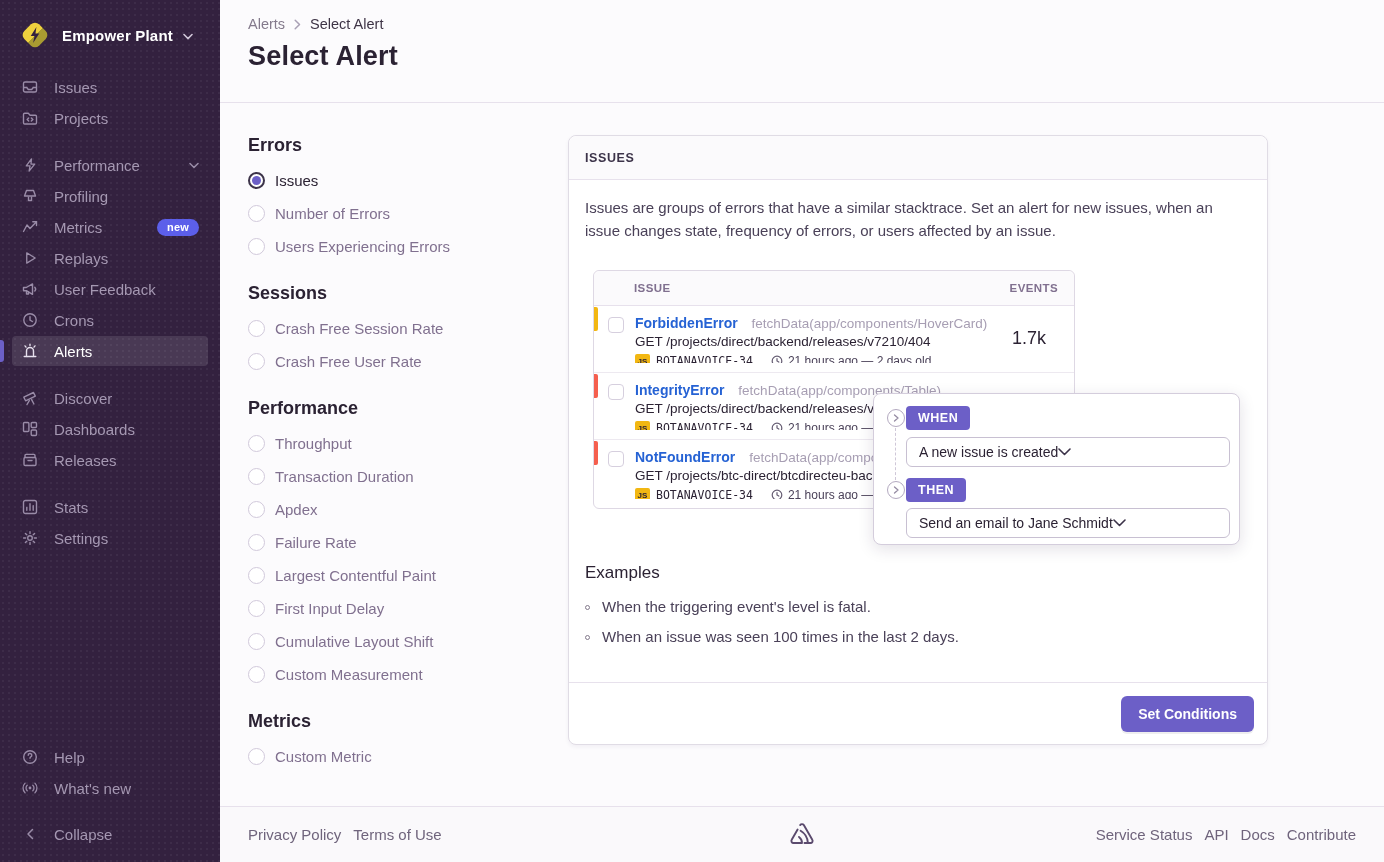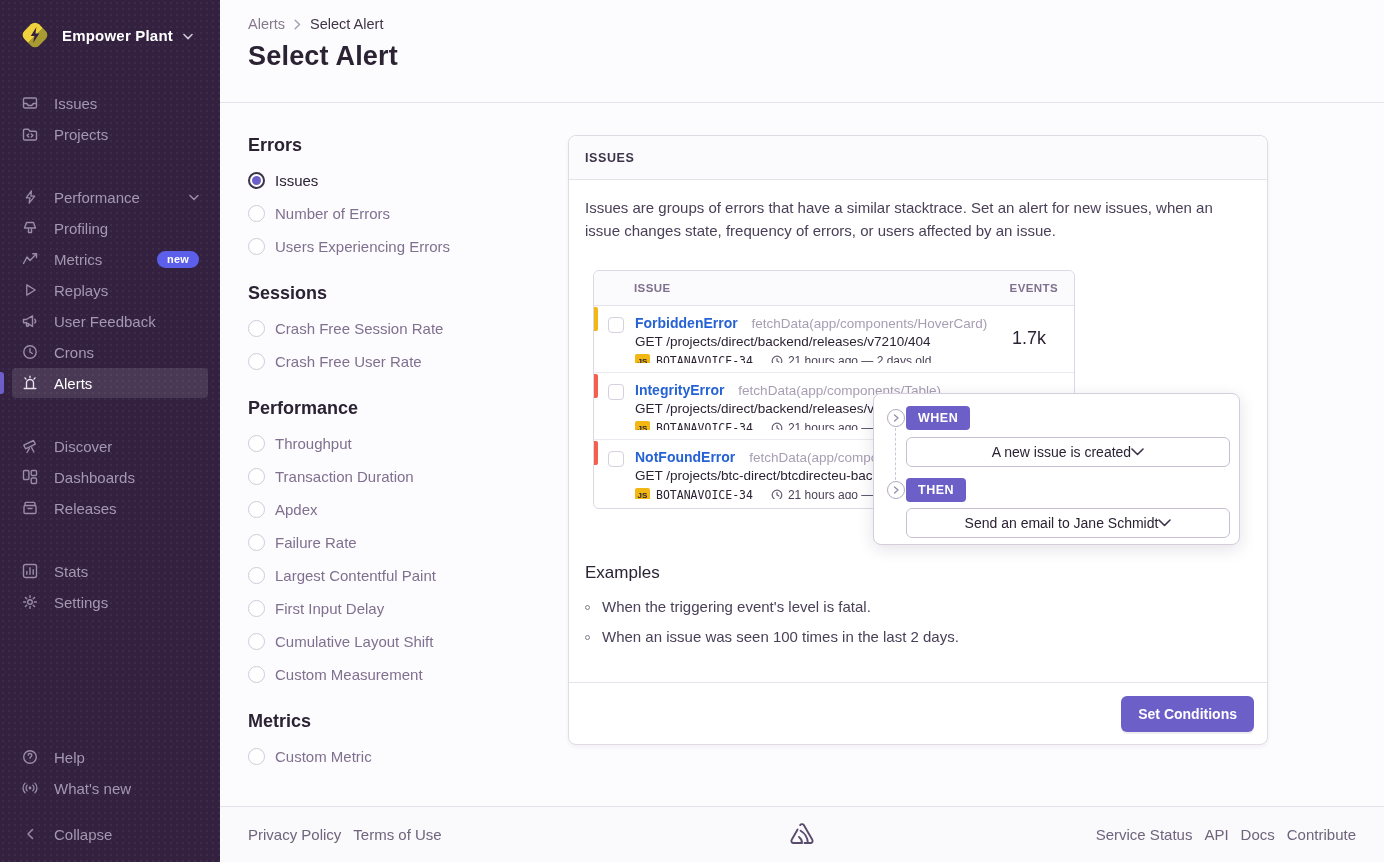--- a/index.html
+++ b/index.html
@@ -1,21 +1,21 @@
 <!DOCTYPE html>
 <html><head>
 <meta charset="utf-8">
 <style>
   * { margin:0; padding:0; box-sizing:border-box; }
   html,body { width:1384px; height:862px; overflow:hidden; }
   body { font-family:"Liberation Sans", sans-serif; background:#FCFBFD; position:relative; }
   .app { display:flex; width:100%; height:100%; }
 
   
-  .sidebar { width:220px; flex-shrink:0; background:#33213F; color:#A598B2; display:flex; flex-direction:column; padding:14px 12px 12px; position:relative; z-index:5;gap:16px; }
+  .sidebar { width:220px; flex-shrink:0; background:#33213F; color:#A598B2; display:flex; flex-direction:column; padding:14px 12px 12px; position:relative; z-index:5; }
   .sidebar::before { content:""; position:absolute; inset:0; background-image:radial-gradient(rgba(255,255,255,0.05) 1px, transparent 1.3px); background-size:6px 6px; pointer-events:none; }
   .org-row { display:flex; align-items:center; gap:10px; padding:4px 6px 14px; position:relative; cursor:pointer; }
   .org-name { color:#FFFFFF; font-weight:700; font-size:15px; letter-spacing:.2px; }
   .org-chevron { display:flex; margin-top:2px; }
   .nav-group { margin-top:16px; }
   .nav-group.first { margin-top:6px; }
   .nav-item { display:flex; align-items:center; gap:15px; height:30px; margin-bottom:1px; padding:0 9px; border-radius:4px; font-size:15px; color:#A598B2; cursor:pointer; position:relative; }
   .nav-item .lbl { white-space:nowrap; }
   .nav-item.active { background:rgba(255,255,255,0.11); color:#FFFFFF; }
   .nav-item.active .nav-ic { color:#E8E2EF; }
@@ -77,21 +77,21 @@
   .panel-footer { position:absolute; left:0; right:0; bottom:0; height:62px; border-top:1px solid #E7E1EC; display:flex; align-items:center; justify-content:flex-end; padding-right:13px; }
   .btn-primary { background:#6C5FC7; color:#fff; border:none; border-radius:6px; font-family:"Liberation Sans",sans-serif; font-size:14px; font-weight:700; padding:10px 17px; cursor:pointer; box-shadow:0 2px 0 rgba(43,34,51,0.08); }
 
   
   .rule-popup { position:absolute; left:873px; top:393px; width:367px; height:152px; background:#fff; border:1px solid #D4CDDC; border-radius:8px; box-shadow:0 4px 16px rgba(40,20,60,0.13); z-index:20; }
   .pp-dot-line { position:absolute; left:21px; top:34px; height:52px; border-left:1px dashed #CFC7D8; }
   .pp-circ { position:absolute; left:13px; width:18px; height:18px; border:1px solid #B3A9C0; border-radius:50%; display:flex; align-items:center; justify-content:center; color:#958BA3; background:#fff; }
   .pp-circ.c1 { top:15px; } .pp-circ.c2 { top:87px; }
   .pp-badge { position:absolute; left:32px; background:#6C5FC7; color:#fff; font-size:12.5px; font-weight:700; letter-spacing:.5px; padding:5px 12px; border-radius:4px; }
   .pp-badge.b1 { top:12px; } .pp-badge.b2 { top:84px; }
-  .pp-select { position:absolute; left:32px; width:324px; height:30px; border:1px solid #C8C0D2; border-radius:6px; background:#fff; display:flex; align-items:center; justify-content:center; padding:0 12px; font-size:14px; color:#2B2233; cursor:pointer; }
+  .pp-select { position:absolute; left:32px; width:324px; height:30px; border:1px solid #C8C0D2; border-radius:6px; background:#fff; display:flex; align-items:center; justify-content:flex-start; padding:0 12px; font-size:14px; color:#2B2233; cursor:pointer; }
   .pp-select.s1 { top:43px; } .pp-select.s2 { top:114px; }
 
   
   .page-footer { height:56px; flex-shrink:0; border-top:1px solid #E7E1EC; background:#FAF9FB; display:flex; align-items:center; padding:0 28px; font-size:15px; color:#6F647C; position:relative; }
   .f-links { display:flex; gap:12px; }
   .f-links.right { margin-left:auto; }
   .f-link { cursor:pointer; }
   .f-logo { position:absolute; left:50%; transform:translateX(-50%); display:flex; color:#5A4A6D; }
 
   svg { display:block; }

